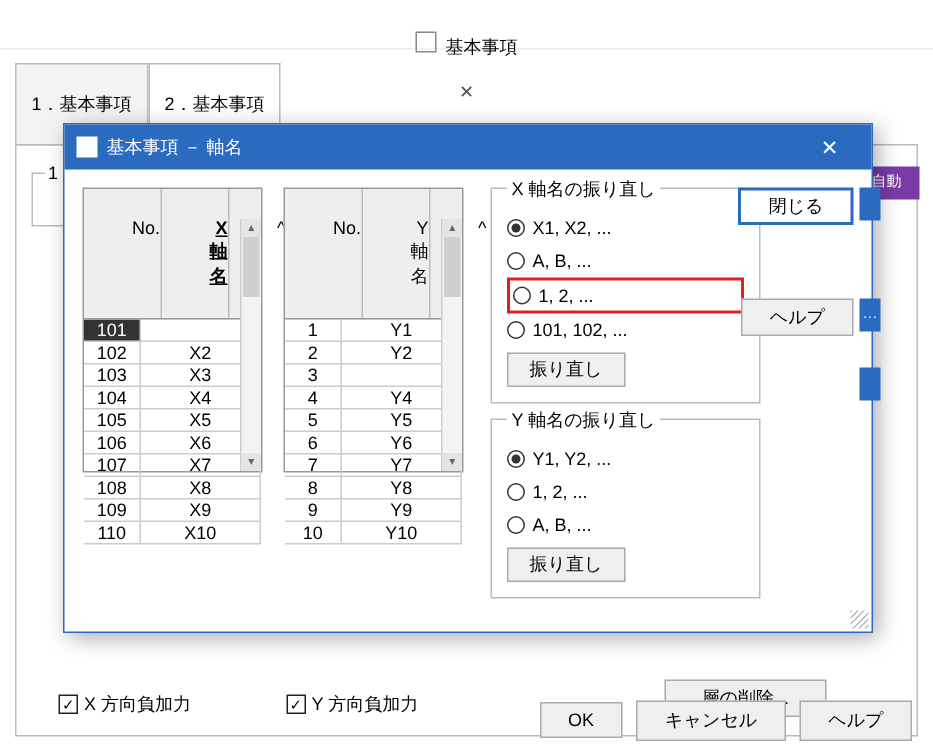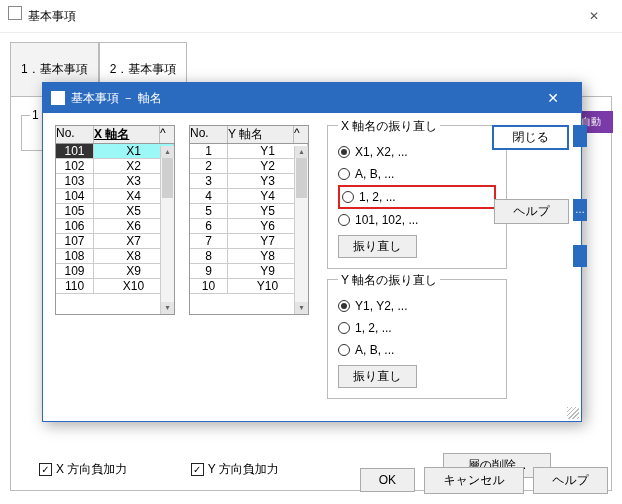--- a/index.html
+++ b/index.html
@@ -1,17 +1,17 @@
 <!DOCTYPE html>
 <html><head>
 <meta charset="utf-8">
 <style>
 * { box-sizing: border-box; font-family: "Meiryo UI","MS UI Gothic",sans-serif; font-size: 12px; }
 body { margin: 0; background: #fff; width: 622px; height: 504px; position: relative; overflow: hidden; }
-.outer-title { height: 30px; line-height: 30px; padding: 16px 8px; background: #fff; border-bottom: 1px solid #eee; display: flex; align-items: center; justify-content: space-between; }
+.outer-title { height: 30px; line-height: 30px; padding: 16px 8px; background: #fff; border-bottom: 1px solid #eee; display: flex; align-items: center; justify-content: space-between; flex-direction: column; }
 .outer-title .icon { width: 14px; height: 14px; border: 1px solid #888; margin-right: 6px; display: inline-block; }
 .close-x { width: 40px; text-align: center; color: #555; }
 .tabs { margin: 8px 10px 0; }
 .tab { display: inline-block; padding: 18px 10px; border: 1px solid #bbb; background: #fff; position: relative; top: 1px; }
 .tab.inactive { background: #f3f3f3; }
 .tab.active { border-bottom: 1px solid #fff; }
 .tab-body { margin: 0 10px 10px; border: 1px solid #bbb; height: 395px; position: relative; padding: 10px; }
 fieldset { border: 1px solid #bbb; padding: 6px 8px; margin: 0; }
 .bg-btn { position: absolute; right: 32px; top: 14px; border: 1px solid #aaa; padding: 3px 10px; background: #fff; }
 .bg-purple { position: absolute; right: -2px; top: 14px; width: 44px; height: 22px; background: #7a3aa8; color: #fff; text-align: center; line-height: 22px; font-size: 10px; }
@@ -26,21 +26,21 @@
 
 .modal { position: absolute; left: 42px; top: 82px; width: 540px; height: 340px; background: #fff; box-shadow: 3px 3px 14px rgba(0,0,0,.35); border: 1px solid #2a6bbf; }
 .modal-title { height: 30px; background: #2a6bbf; color: #fff; display: flex; align-items: center; padding: 0 8px; }
 .modal-title .icon { width: 14px; height: 14px; background: #fff; margin-right: 6px; }
 .modal-title .spacer { flex: 1; }
 .modal-title .mclose { width: 40px; text-align: center; color: #fff; font-size: 14px; }
 .modal-body { padding: 12px; display: flex; height: calc(100% - 30px); }
 .gridwrap { width: 120px; height: 190px; border: 1px solid #999; position: relative; background: #fff; }
 .gridwrap + .gridwrap { margin-left: 14px; }
 .ghead { display: flex; background: #eee; border-bottom: 1px solid #999; }
-.gh { padding: 0 0; text-align: left; border-right: 1px solid #bbb; }
+.gh { padding: 19px 0; text-align: right; border-right: 1px solid #bbb; margin-left: 32px; }
 .gh.no { width: 38px; } .gh.val { flex: 1; }
 .gh.sc { width: 14px; border-right: none; }
 .grows { height: calc(100% - 20px); overflow: hidden; }
 .grow { display: flex; border-bottom: 1px solid #ccc; }
 .gc { padding: 0 0; text-align: center; border-right: 1px solid #ccc; }
 .gc.no { width: 38px; } .gc.val { flex: 1; }
 .grow.sel .gc.no { background: #333; color: #fff; }
 .grow.sel .gc.val { background: #9cf7f7; }
 .scrollbar { position: absolute; right: 0; top: 20px; bottom: 0; width: 14px; background: #f3f3f3; border-left: 1px solid #ccc; }
 .scrollbar .thumb { position: absolute; left: 1px; right: 1px; top: 12px; height: 40px; background: #cfcfcf; }
@@ -112,21 +112,20 @@
 
     <div class="gridwrap">
       <div class="ghead">
         <div class="gh no">No.</div>
         <div class="gh val" style="text-decoration:underline;font-weight:bold">X 軸名</div>
         <div class="gh sc">^</div>
       </div>
       <div class="grows" id="xrows">
           <div class="grow sel">
             <div class="gc no">101</div>
-            <div class="gc val">X1</div>
           </div>
           <div class="grow">
             <div class="gc no">102</div>
             <div class="gc val">X2</div>
           </div>
           <div class="grow">
             <div class="gc no">103</div>
             <div class="gc val">X3</div>
           </div>
           <div class="grow">
@@ -175,21 +174,20 @@
           <div class="grow">
             <div class="gc no">1</div>
             <div class="gc val">Y1</div>
           </div>
           <div class="grow">
             <div class="gc no">2</div>
             <div class="gc val">Y2</div>
           </div>
           <div class="grow">
             <div class="gc no">3</div>
-            <div class="gc val">Y3</div>
           </div>
           <div class="grow">
             <div class="gc no">4</div>
             <div class="gc val">Y4</div>
           </div>
           <div class="grow">
             <div class="gc no">5</div>
             <div class="gc val">Y5</div>
           </div>
           <div class="grow">

